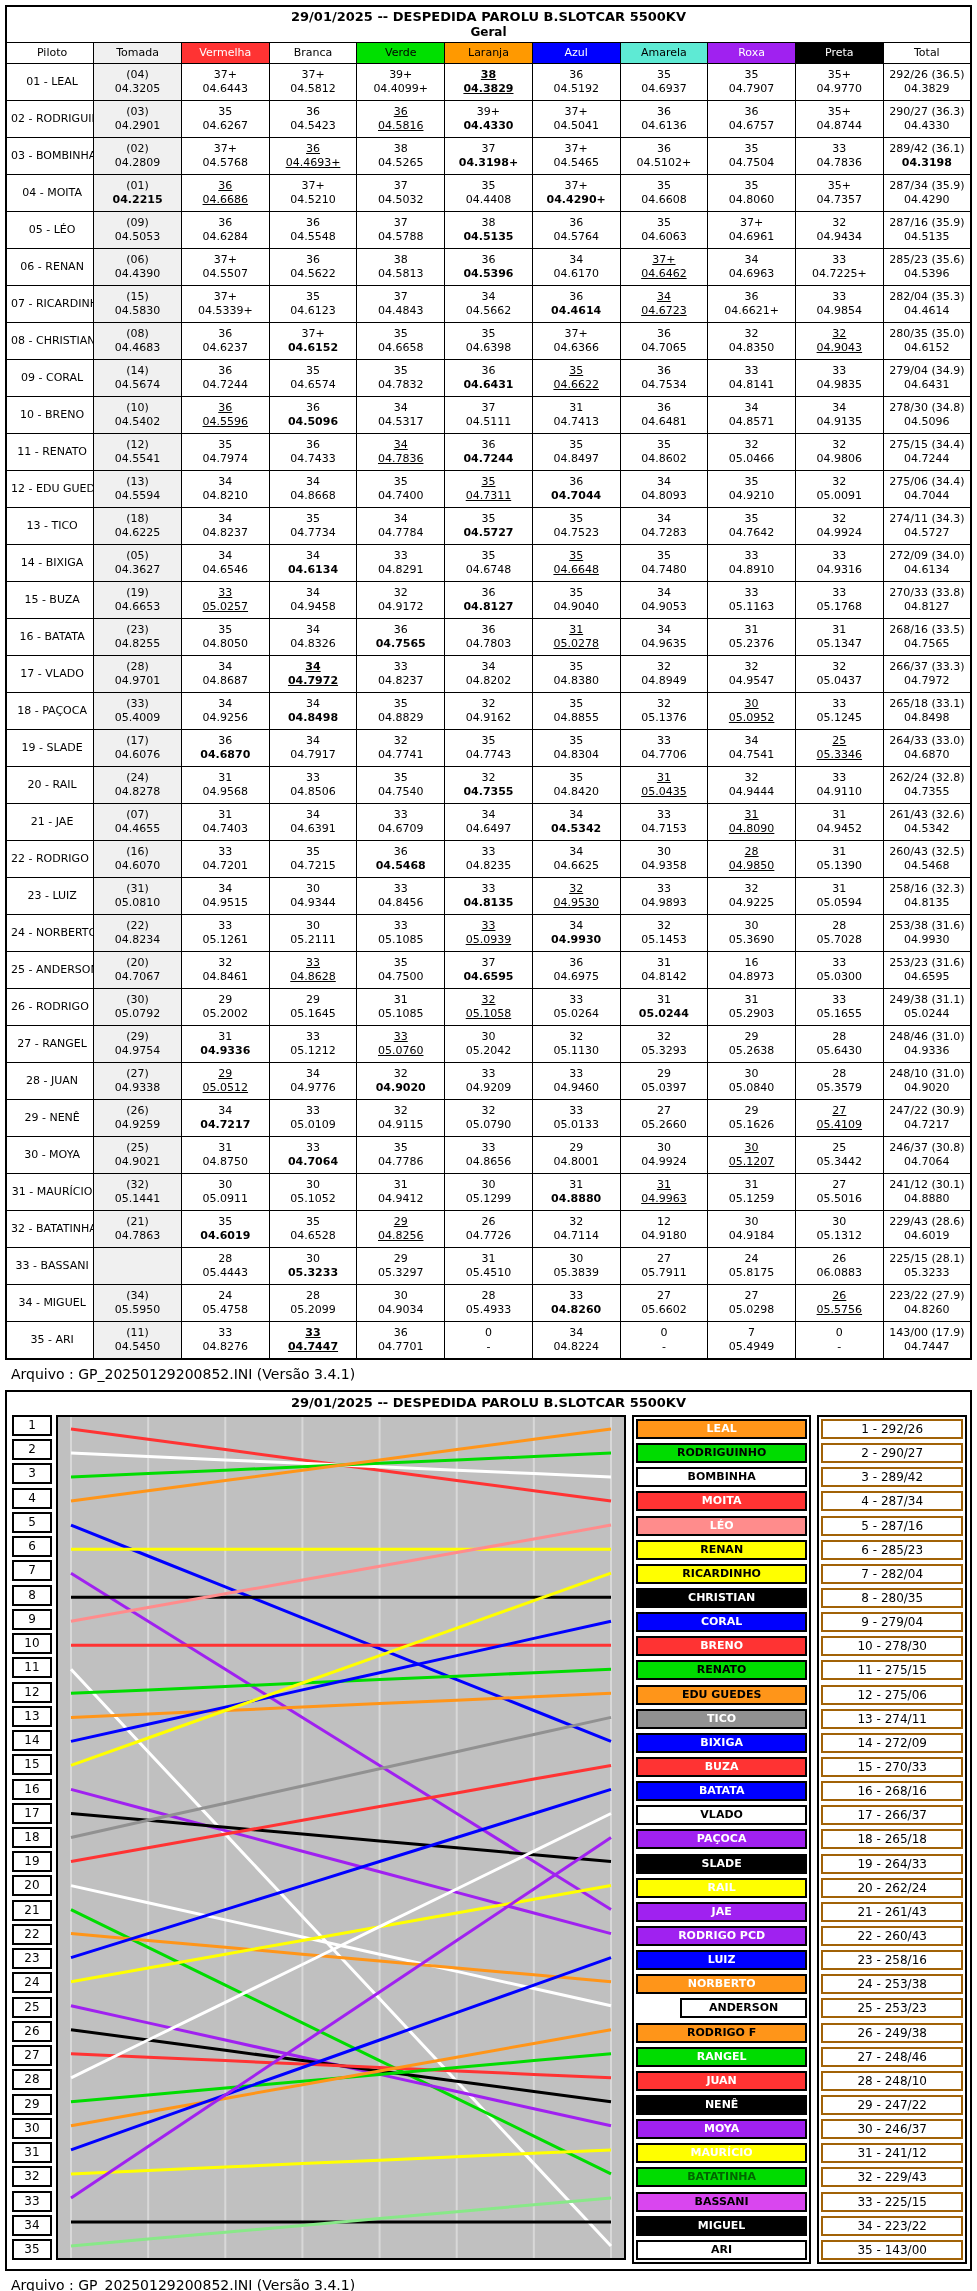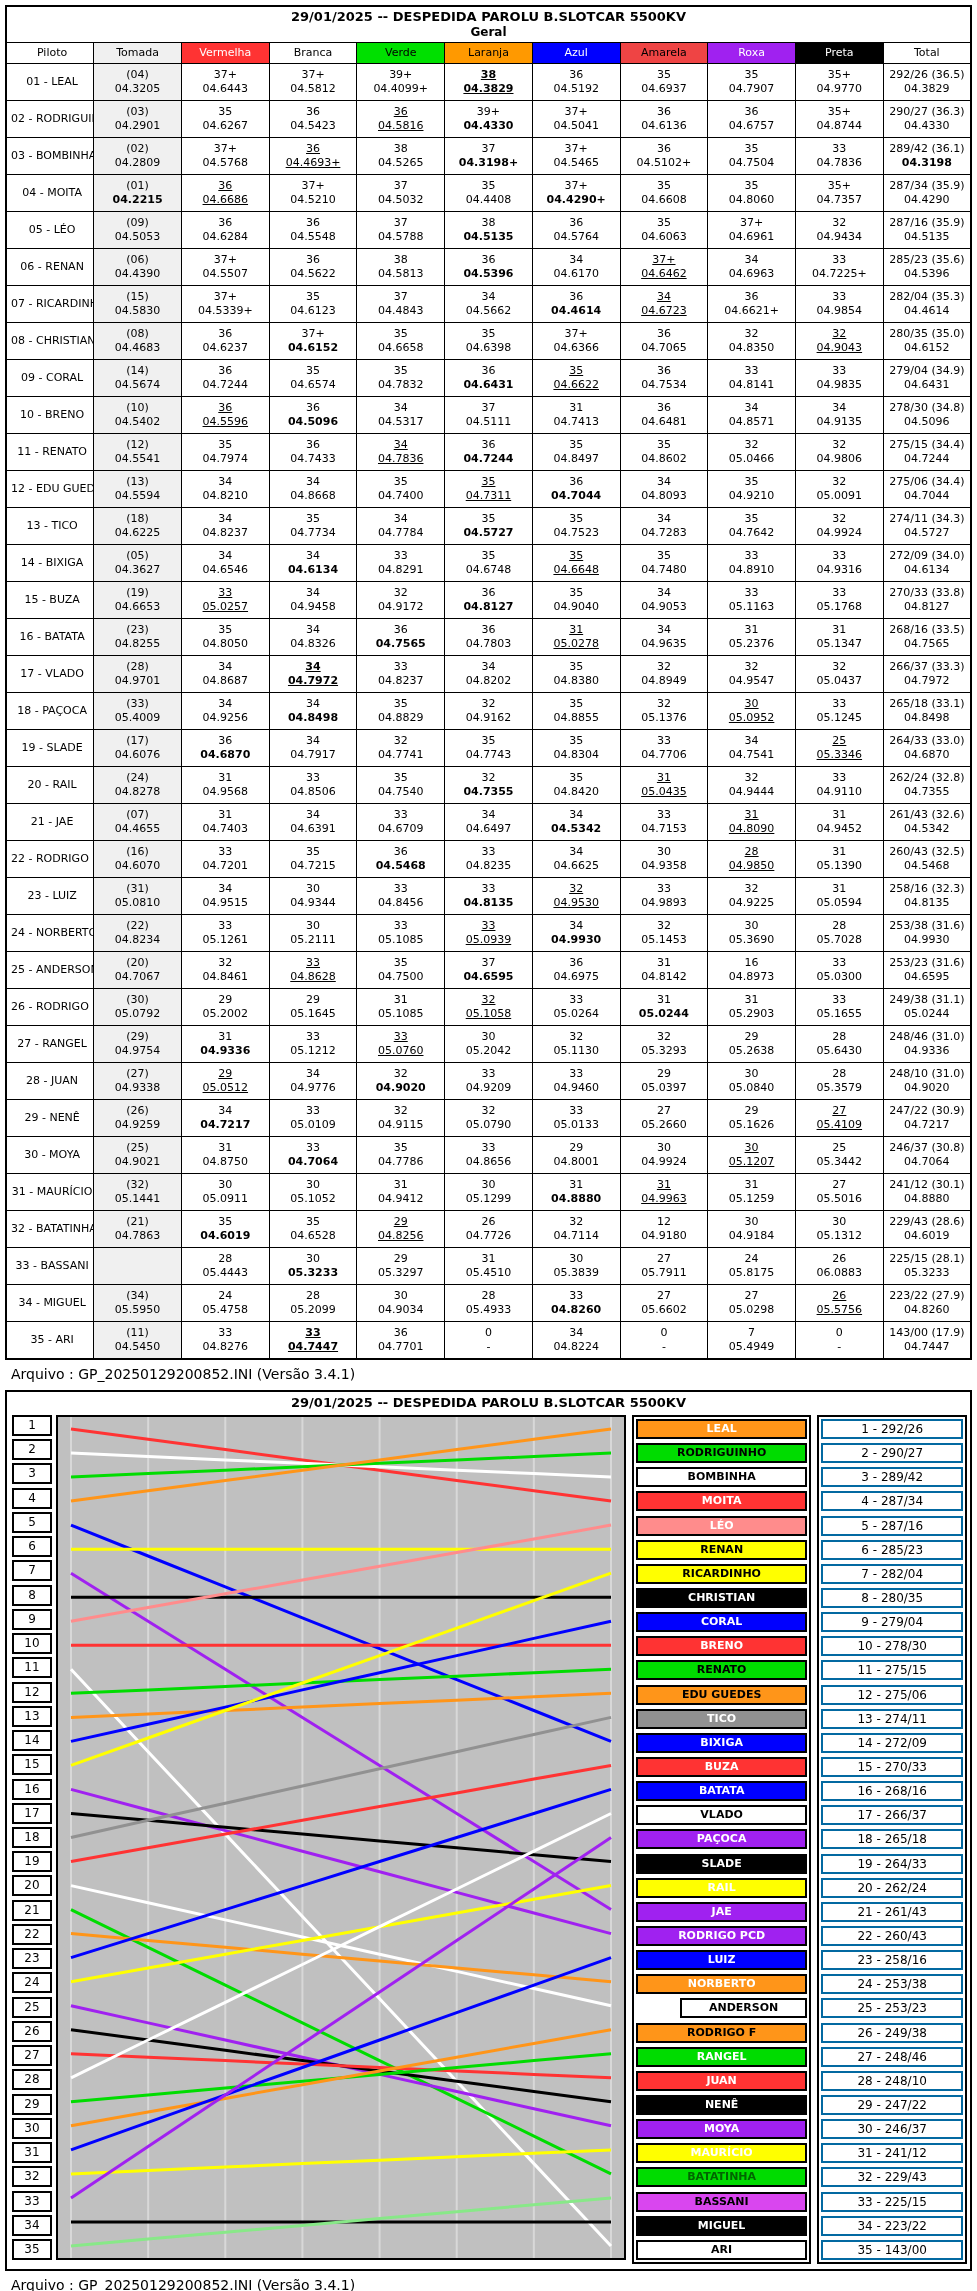--- a/index.html
+++ b/index.html
@@ -33,21 +33,21 @@
   .pos-col{width:44px;height:845px;display:flex;flex-direction:column;justify-content:space-between;}
   .pos-box{width:36px;height:17px;line-height:17px;border:2px solid #000;background:#FFF;
     text-align:center;font-size:12px;margin-left:2px;}
   .plot{width:566px;height:841px;border:2px solid #000;background:#C0C0C0;margin-left:2px;}
   .legend-panel{height:841px;border:2px solid #000;display:flex;flex-direction:column;
     justify-content:space-between;padding:2px;margin-left:6px;background:#FFF;}
   .legend-names{width:172px;}
   .legend-values{width:142px;}
   .name-box{height:16px;line-height:16px;border:2px solid #000;text-align:center;
     font-size:11px;font-weight:bold;overflow:hidden;}
-  .value-box{height:16px;line-height:16px;border:2px solid #0369a1;background:#FFF;
+  .value-box{height:16px;line-height:16px;border:2px solid #a16207;background:#FFF;
     text-align:center;font-size:12px;}
 </style>
 </head>
 <body>
 
 <div class="wrap">
 
   <table class="results">
     <tbody id="results-body">
       <tr>
@@ -57,21 +57,21 @@
         </td>
       </tr>
     <tr>
           <th class="pilot-h" style="background: rgb(255, 255, 255); color: rgb(0, 0, 0); width: 176px;">Piloto</th>
           <th style="background: rgb(240, 240, 240); color: rgb(0, 0, 0); width: 66px;">Tomada</th>
           <th style="background: rgb(255, 51, 51); color: rgb(255, 255, 255); width: 66px;">Vermelha</th>
           <th style="background: rgb(255, 255, 255); color: rgb(0, 0, 0); width: 66px;">Branca</th>
           <th style="background: rgb(0, 224, 0); color: rgb(0, 0, 0); width: 66px;">Verde</th>
           <th style="background: rgb(255, 153, 0); color: rgb(0, 0, 0); width: 66px;">Laranja</th>
           <th style="background: rgb(0, 0, 255); color: rgb(255, 255, 255); width: 66px;">Azul</th>
-          <th style="background: #ef4444; color: rgb(0, 0, 0); width: 66px;">Amarela</th>
+          <th style="background: #5eead4; color: rgb(0, 0, 0); width: 66px;">Amarela</th>
           <th style="background: rgb(160, 33, 240); color: rgb(255, 255, 255); width: 66px;">Roxa</th>
           <th style="background: rgb(0, 0, 0); color: rgb(255, 255, 255); width: 66px;">Preta</th>
           <th style="background: rgb(255, 255, 255); color: rgb(0, 0, 0); width: 130px;">Total</th>
         </tr>
         <tr>
           <td class="pilot datacell">01 - LEAL</td>
           <td class="datacell tomada"><span class="l1">(04)</span><br><span class="l2">04.3205</span></td>
           <td class="datacell"><span class="l1">37+</span><br><span class="l2">04.6443</span></td>
           <td class="datacell"><span class="l1">37+</span><br><span class="l2">04.5812</span></td>
           <td class="datacell"><span class="l1">39+</span><br><span class="l2">04.4099+</span></td>

